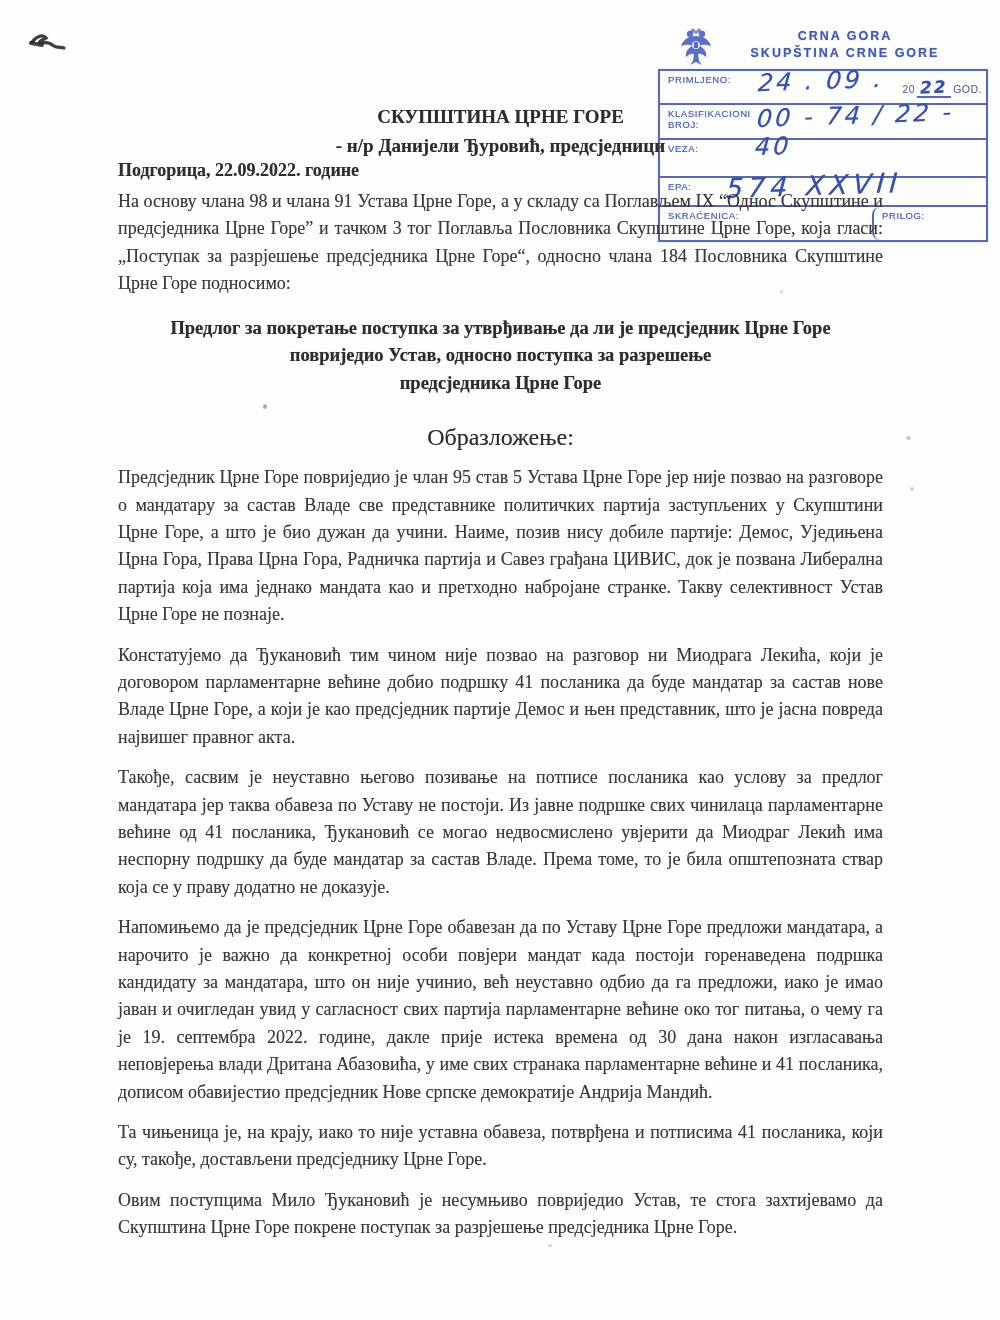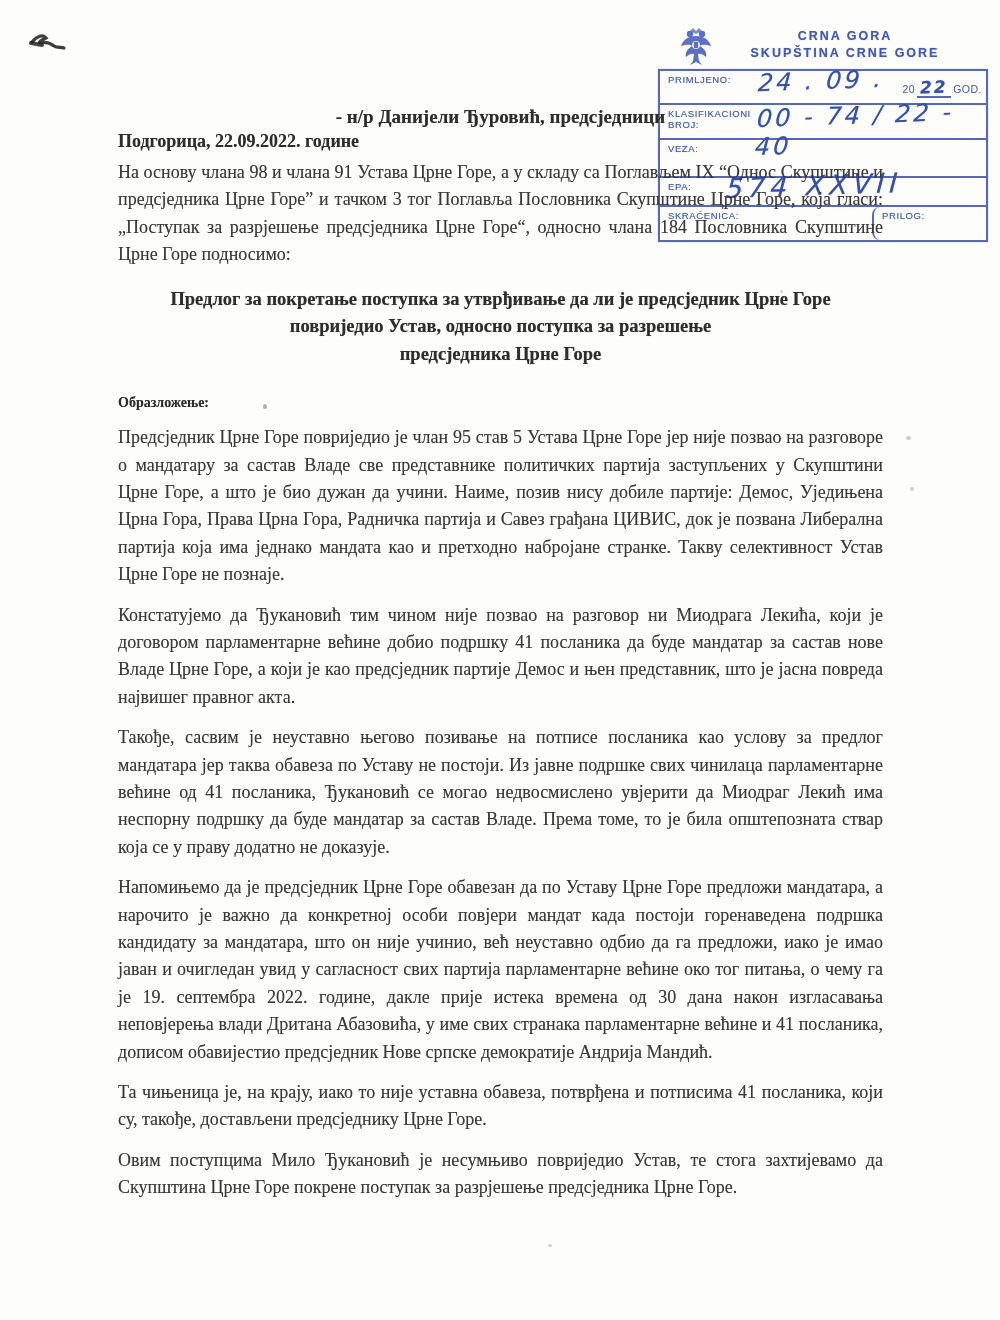--- a/index.html
+++ b/index.html
@@ -13,22 +13,22 @@
   .doc-header{margin-top:102px;text-align:center;font-weight:bold;
     font-size:19px;line-height:29px;color:#2e2d2c;
     text-shadow:0 0 .6px rgba(40,40,40,.45);}
   .dateline{font-weight:bold;font-size:18px;color:#2e2d2c;
     text-shadow:0 0 .6px rgba(40,40,40,.45);}
   p.body{font-size:18px;line-height:27.4px;text-align:justify;margin:13px 0 0 0;
     color:#3a3938;text-shadow:0 0 .6px rgba(40,40,40,.4);}
   p.body.intro{margin-top:7px;}
   .doc-title{margin-top:17px;text-align:center;font-weight:bold;font-size:18.5px;
     line-height:27.5px;color:#2e2d2c;text-shadow:0 0 .7px rgba(40,40,40,.5);}
-  .section-heading{margin-top:27px;font-weight:bold;
-    font-size:14px;color:#2e2d2c;text-shadow:0 0 .6px rgba(40,40,40,.45);}
+  .section-heading{margin-top:27px;text-align:center;font-weight:normal;
+    font-size:24px;color:#2e2d2c;text-shadow:0 0 .6px rgba(40,40,40,.45);}
   .first-after-heading{margin-top:20px;}
 
   
   .stamp{
     position:absolute;top:25px;left:658px;width:330px;
     font-family:"Liberation Sans", sans-serif;color:#3f55b5;
   }
   .stamp-header{position:relative;height:44px;}
   .coat-of-arms{position:absolute;left:22px;top:2px;}
   .stamp-org{position:absolute;left:60px;right:16px;top:4px;text-align:center;
@@ -129,20 +129,21 @@
         </div>
         <div class="cell prilog">
           <span class="slabel">PRILOG:</span>
         </div>
       </div>
     </div>
   </div>
 
   <div class="content">
     <div class="doc-header">
+      <div>СКУПШТИНА ЦРНЕ ГОРЕ</div>
       <div>- н/р Данијели Ђуровић, предсједници</div>
     </div>
 
     <div class="dateline">Подгорица, 22.09.2022. године</div>
 
     <p class="body intro">На основу члана 98 и члана 91 Устава Црне Горе, а у складу са Поглављем IX “Однос Скупштине и предсједника Црне Горе” и тачком 3 тог Поглавља Пословника Скупштине Црне Горе, која гласи: „Поступак за разрјешење предсједника Црне Горе“, односно члана 184 Пословника Скупштине Црне Горе подносимо:</p>
 
     <div class="doc-title">
       <div>Предлог за покретање поступка за утврђивање да ли је предсједник Црне Горе</div>
       <div>повриједио Устав, односно поступка за разрешење</div>

